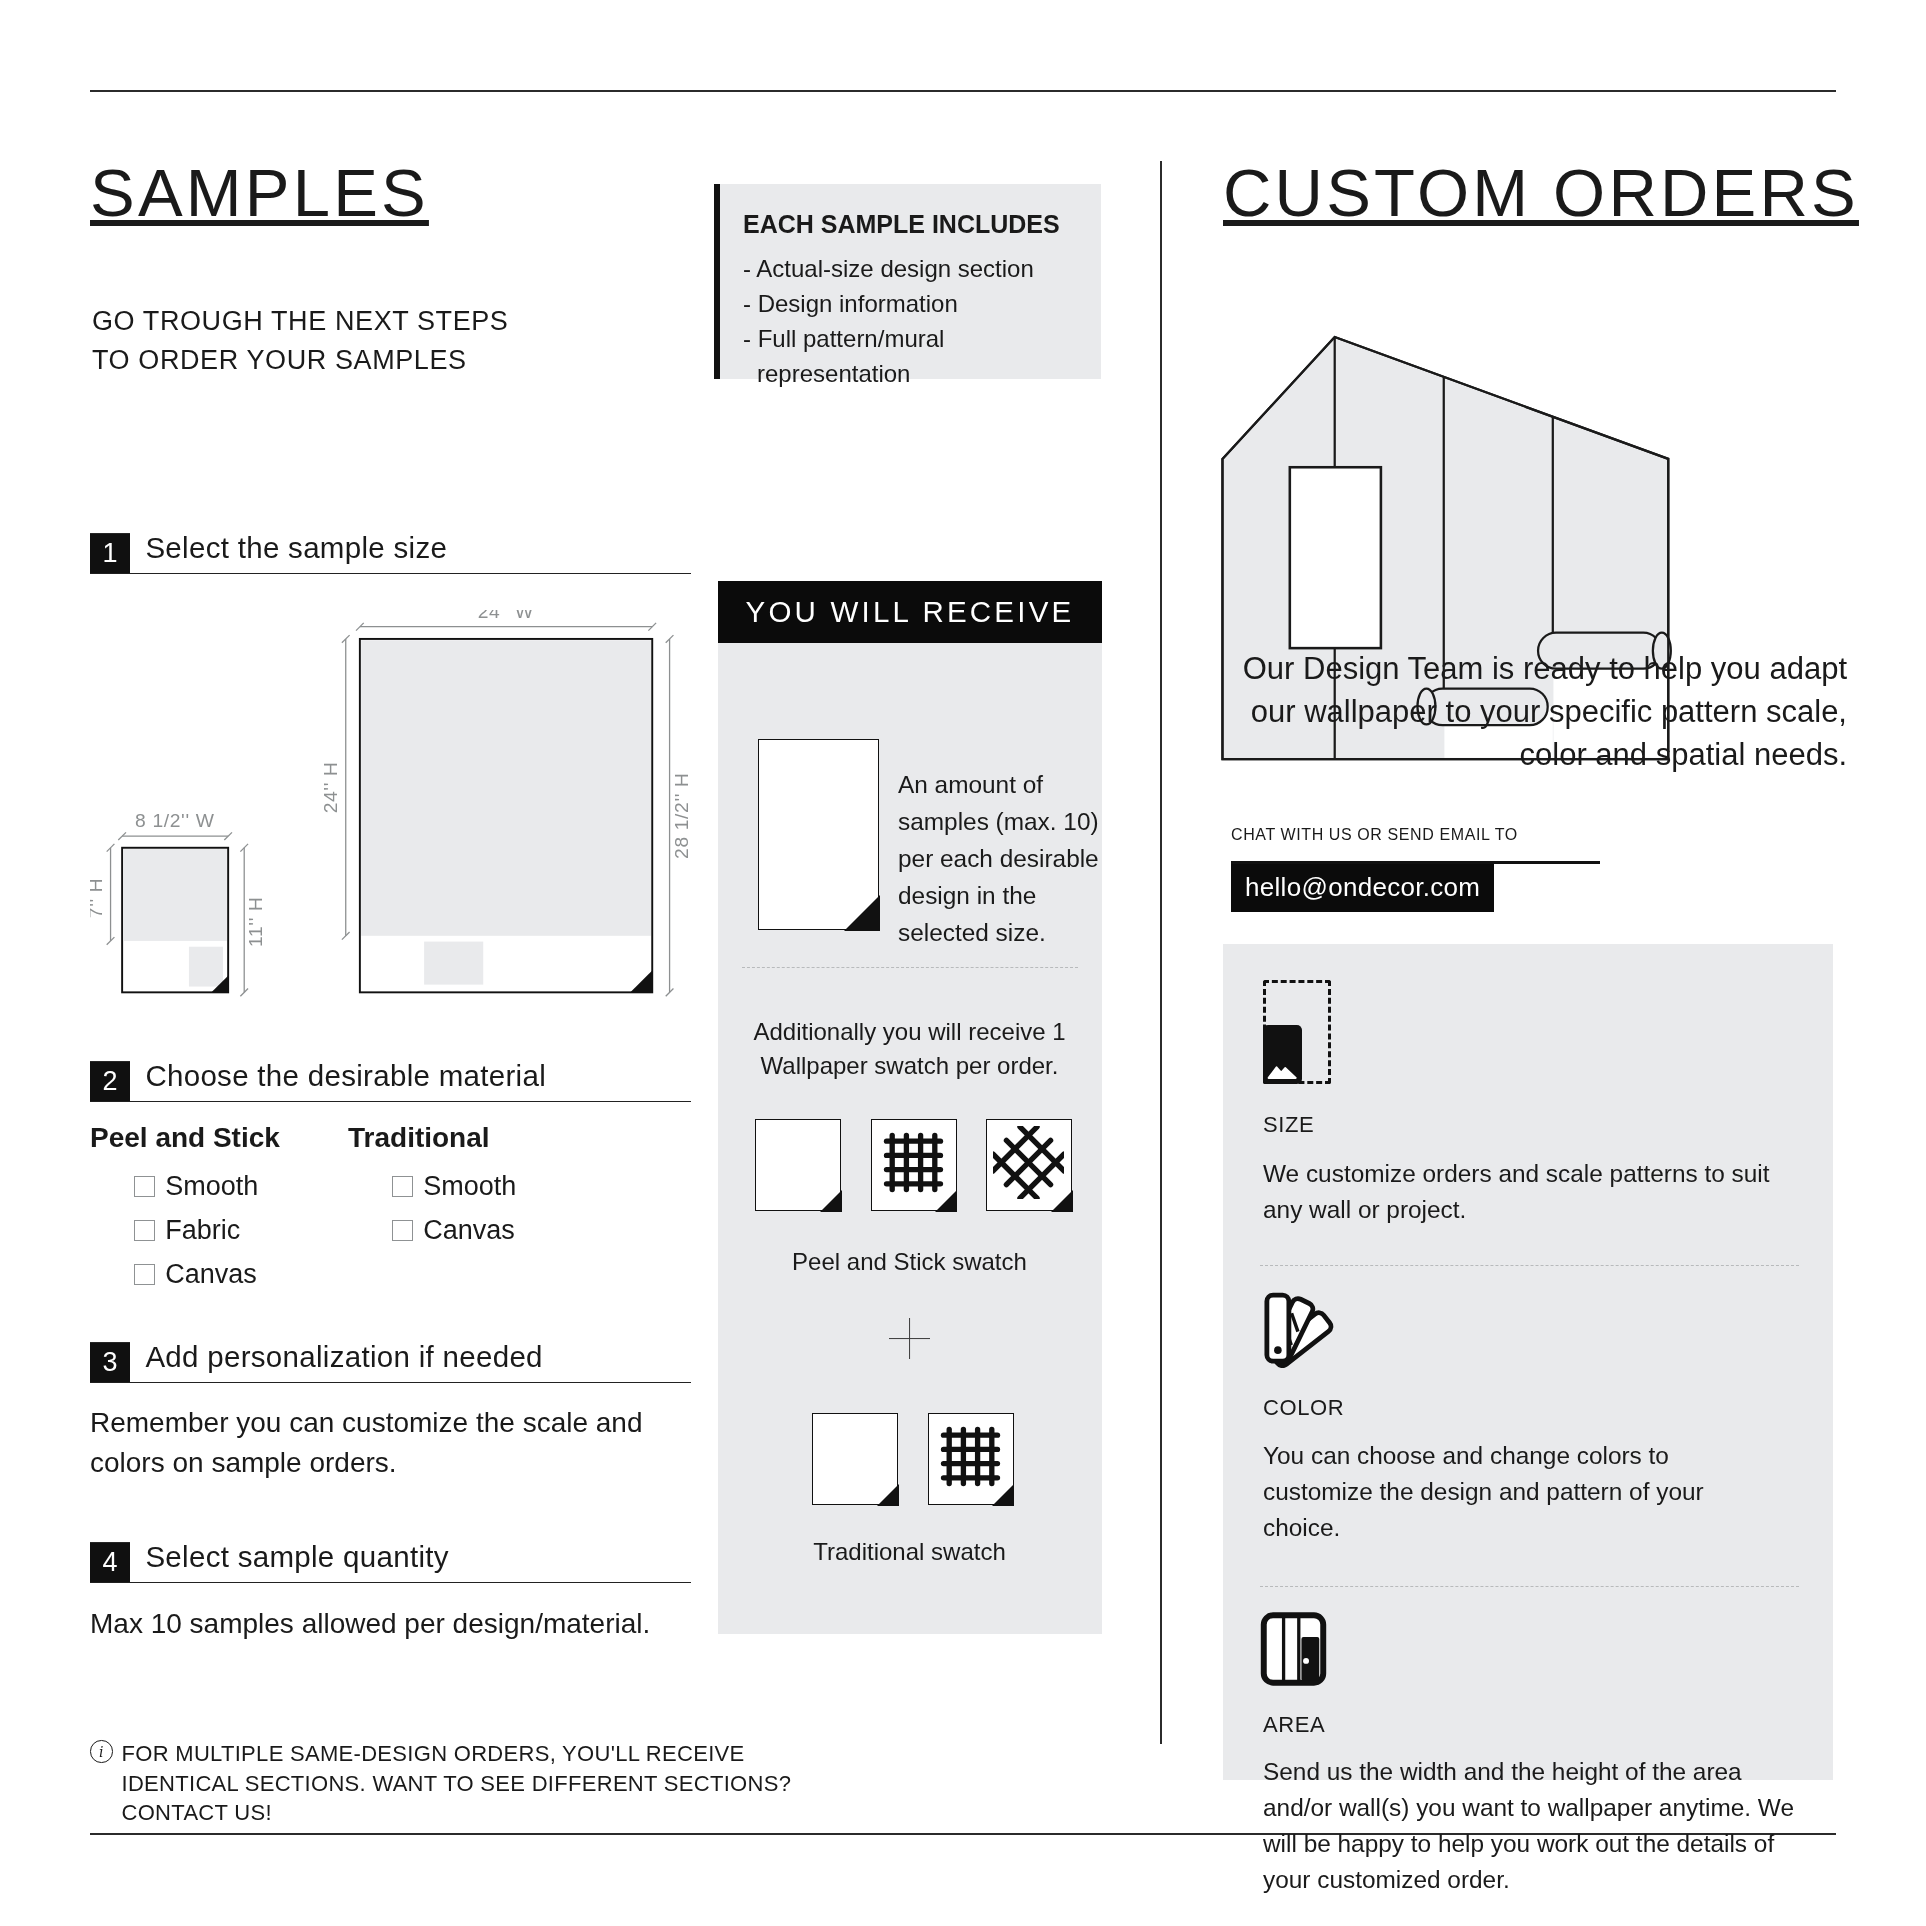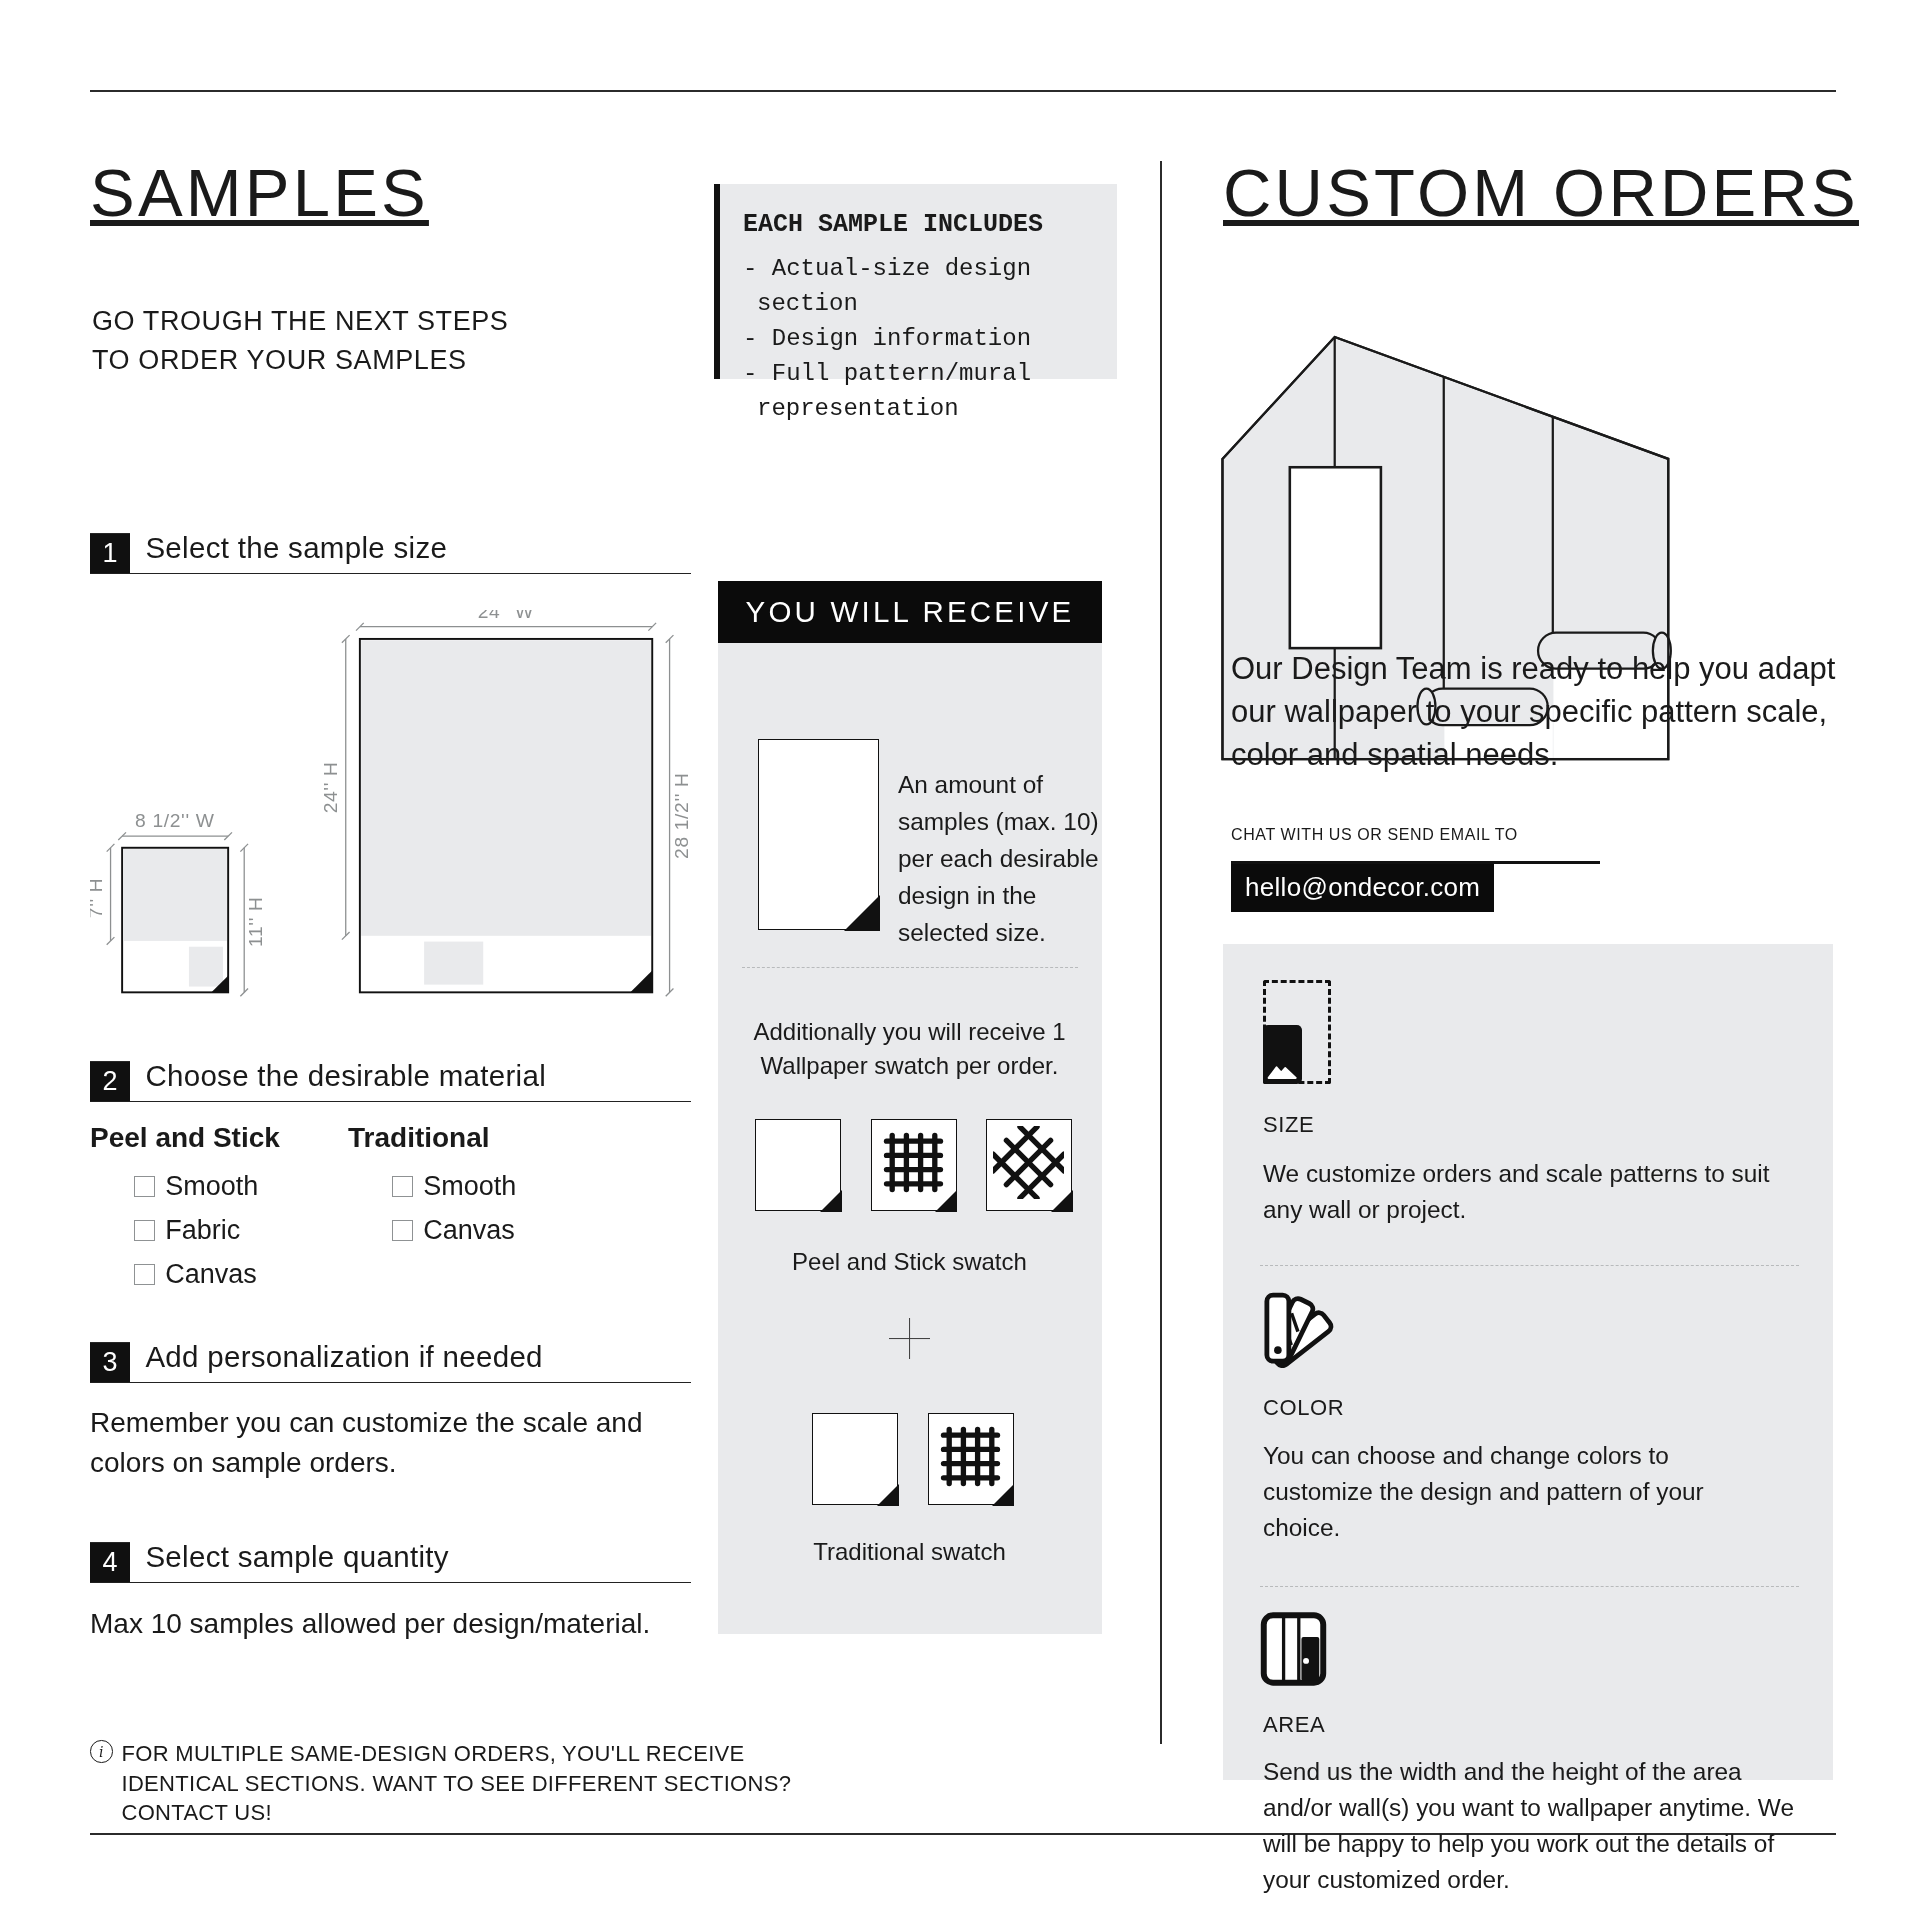--- a/index.html
+++ b/index.html
@@ -25,21 +25,21 @@
 
   .step-text{font-size:28px;line-height:40px;}
 
   .footnote{display:flex;gap:9px;align-items:flex-start;}
   .info-icon{width:20.5px;height:20.5px;border:1.9px solid #1a1a1a;border-radius:50%;
              display:flex;align-items:center;justify-content:center;
              font-family:"DejaVu Serif",serif;font-style:italic;font-size:14px;flex:0 0 auto;margin-top:1.3px;}
   .footnote-text{font-size:22px;line-height:29.5px;letter-spacing:0.3px;max-width:745px;}
 
   .includes-box{position:absolute;left:714px;top:184px;width:358px;height:169px;
-                background:#e9eaec;border-left:6.4px solid #111;padding:26px 16px 0 23px;font-family:Liberation Mono, monospace;}
+                background:#e9eaec;border-left:6.4px solid #111;padding:26px 0 0 23px;}
   .includes-title{font-size:25px;font-weight:bold;margin-bottom:11.6px;}
   .includes-item{font-size:24px;line-height:35px;padding-left:14px;text-indent:-14px;width:347px;}
 
   .receive-header{position:absolute;left:718px;top:581px;width:384px;height:62px;background:#0b0b0b;
                   color:#fff;display:flex;align-items:center;justify-content:center;
                   font-size:29.5px;letter-spacing:3.2px;}
   .mid-panel{position:absolute;left:718px;top:643px;width:384px;height:991px;background:#e9eaec;}
 
   .page-icon{position:absolute;left:40px;top:96px;width:119px;height:189px;background:#fff;
              border:1.9px solid #111;}
@@ -53,21 +53,21 @@
   .swatch{width:84px;height:90px;background:#fff;border:1.9px solid #111;position:relative;flex:0 0 auto;}
   .swatch::after{content:"";position:absolute;right:-1.9px;bottom:-1.9px;width:0;height:0;
                  border-left:22px solid transparent;border-bottom:22px solid #111;}
   .swatch svg{position:absolute;left:6.4px;top:6.4px;width:71px;height:73px;}
   .swatch-row{position:absolute;display:flex;gap:29.5px;}
 
   .plus-icon{position:absolute;width:41px;height:41px;}
   .plus-icon::before{content:"";position:absolute;left:0;top:50%;width:100%;height:1.9px;background:#3a3a3a;transform:translateY(-50%);}
   .plus-icon::after{content:"";position:absolute;top:0;left:50%;width:1.9px;height:100%;background:#3a3a3a;transform:translateX(-50%);}
 
-  .right-intro{font-size:31px;line-height:43px;max-width:616px;}
+  .right-intro{font-size:31px;line-height:43px;max-width:616px;text-align:right;}
   .chat-label{font-size:16px;letter-spacing:0.6px;}
   .chat-rule{position:absolute;width:369px;height:2.6px;background:#111;}
   .email-badge{position:absolute;background:#0b0b0b;color:#fff;font-size:26px;
                padding:8.3px 14px;letter-spacing:0.3px;}
 
   .right-panel{position:absolute;left:1223px;top:944px;width:610px;height:836px;background:#e9eaec;}
   .feature-title{font-size:22px;letter-spacing:0.6px;}
   .feature-text{font-size:24.4px;line-height:36px;}
 
   .size-icon{position:absolute;width:62px;height:98px;border:3.2px dashed #111;border-radius:2.6px;}

